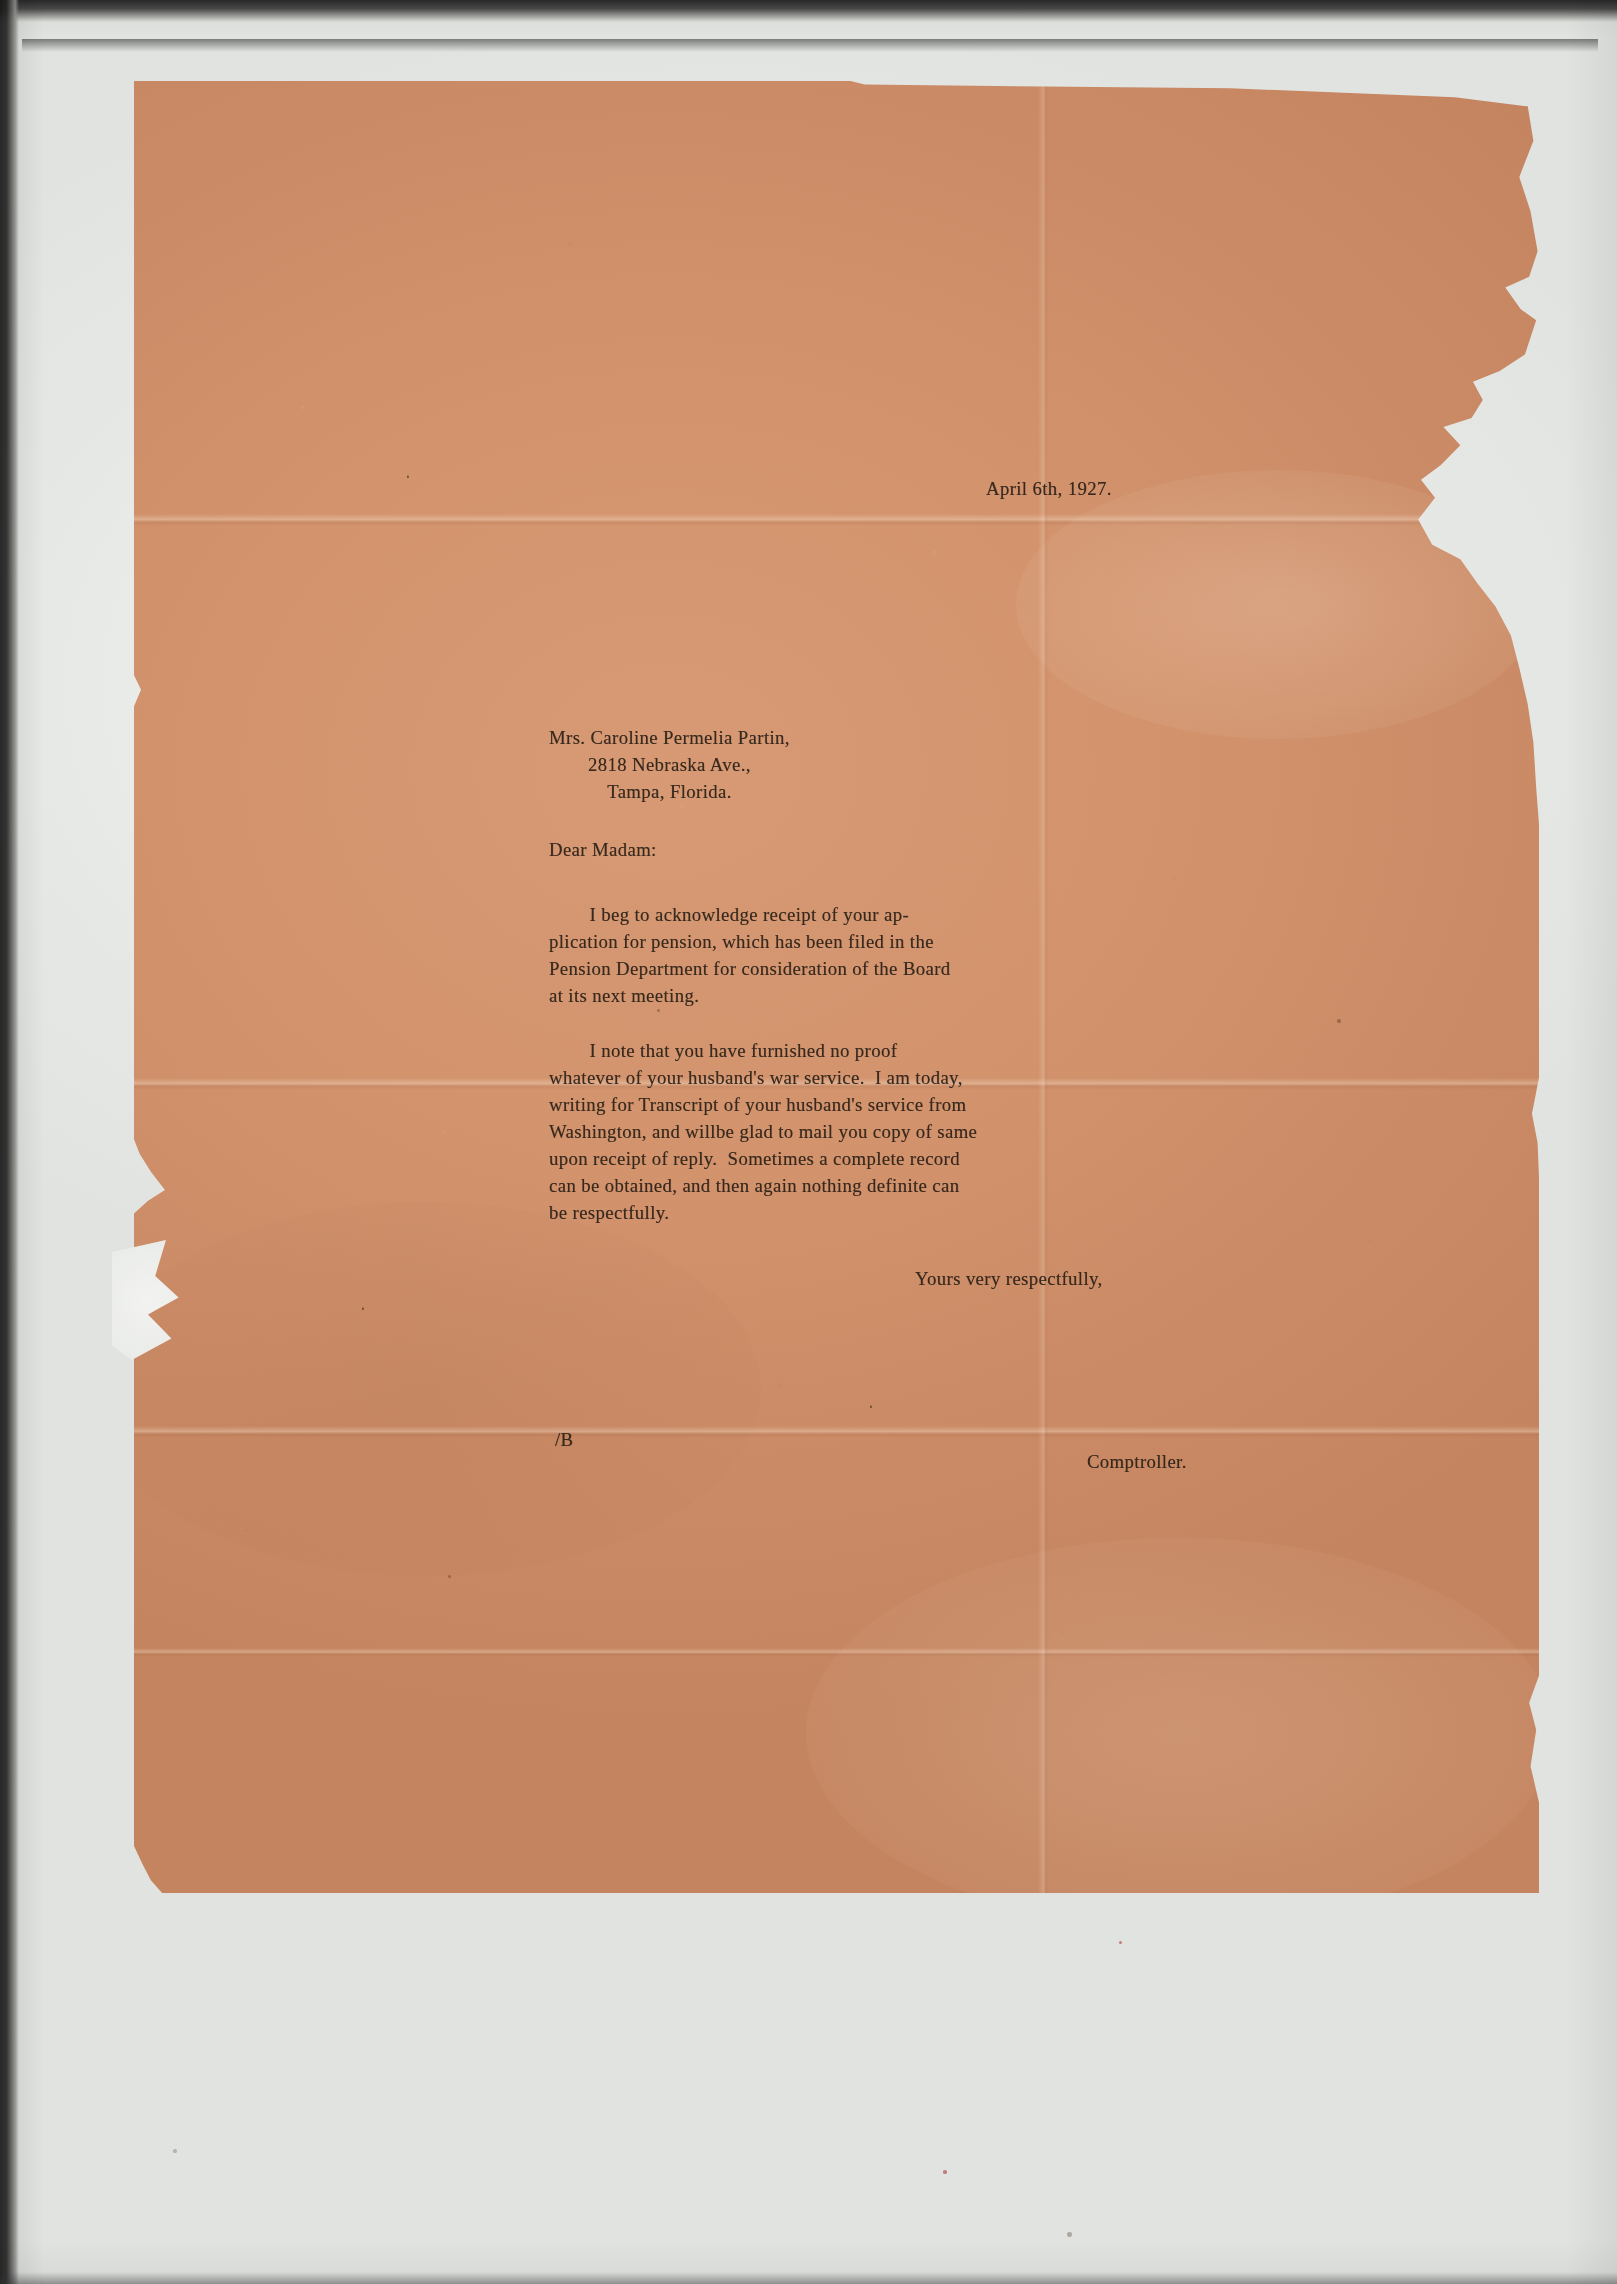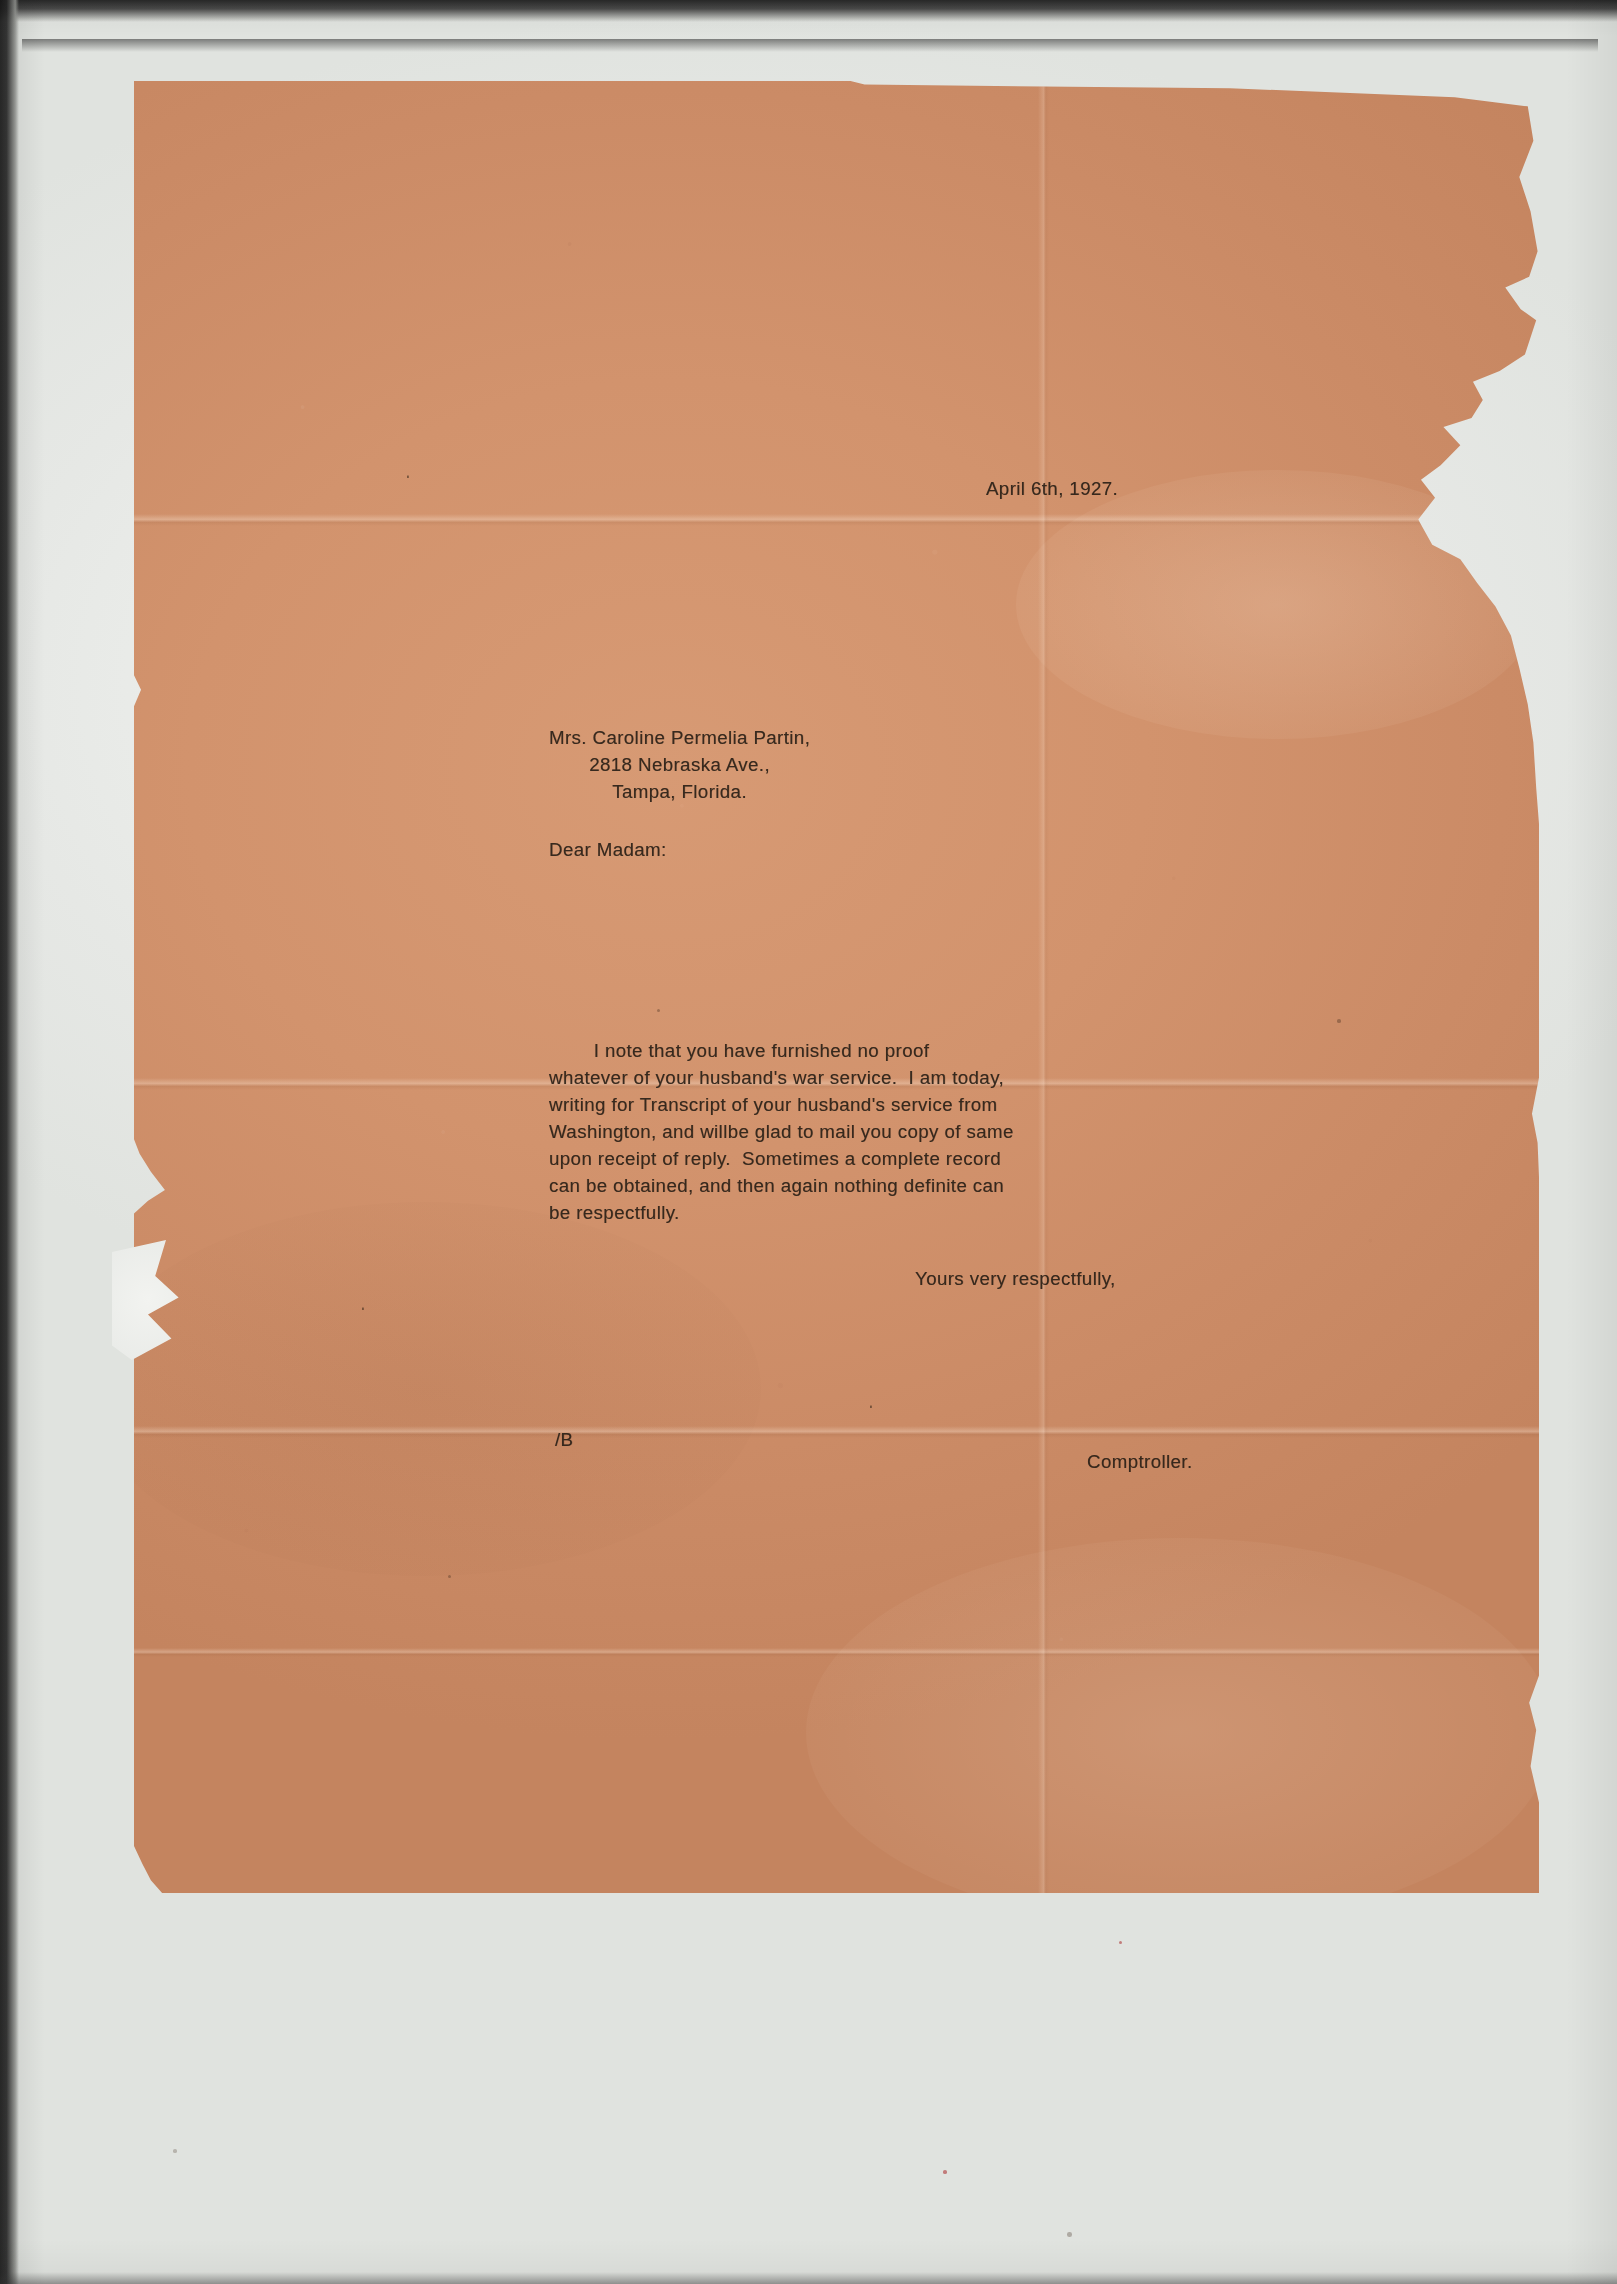--- a/index.html
+++ b/index.html
@@ -164,21 +164,21 @@
   .tear3 {
     left: 112px; top: 1240px; width: 90px; height: 120px;
     clip-path: polygon(0% 10%, 60% 0%, 48% 30%, 74% 48%, 40% 62%, 66% 82%, 22% 100%, 0% 88%);
     background: radial-gradient(ellipse at 40% 50%, #f2f3f0, #e7e9e6);
   }
 
   
   .typed {
     position: absolute;
     color: #2b2118;
-    font-family: Liberation Sans, sans-serif;
+    font-family: Liberation Serif, serif;
     font-size: 18.7px;
     line-height: 27px;
     letter-spacing: 0.4px;
     white-space: pre;
     text-shadow:
       0.4px 0.4px 0 rgba(45,30,18,0.30),
       -0.3px 0.2px 0 rgba(45,30,18,0.16);
     opacity: 0.93;
   }
 
@@ -239,20 +239,24 @@
   <div class="fold-v v1"></div>
 
   <div class="typed date-line">April 6th, 1927.</div>
 
   <div class="typed address"><span>Mrs. Caroline Permelia Partin,</span>
 <span>2818 Nebraska Ave.,</span>
 <span>Tampa, Florida.</span></div>
 
   <div class="typed salutation">Dear Madam:</div>
 
+  <div class="typed para1"><span>        I beg to acknowledge receipt of your ap-</span>
+<span>plication for pension, which has been filed in the</span>
+<span>Pension Department for consideration of the Board</span>
+<span>at its next meeting.</span></div>
 
   <div class="typed para2"><span>        I note that you have furnished no proof</span>
 <span>whatever of your husband's war service.  I am today,</span>
 <span>writing for Transcript of your husband's service from</span>
 <span>Washington, and willbe glad to mail you copy of same</span>
 <span>upon receipt of reply.  Sometimes a complete record</span>
 <span>can be obtained, and then again nothing definite can</span>
 <span>be respectfully.</span></div>
 
   <div class="typed closing">Yours very respectfully,</div>

